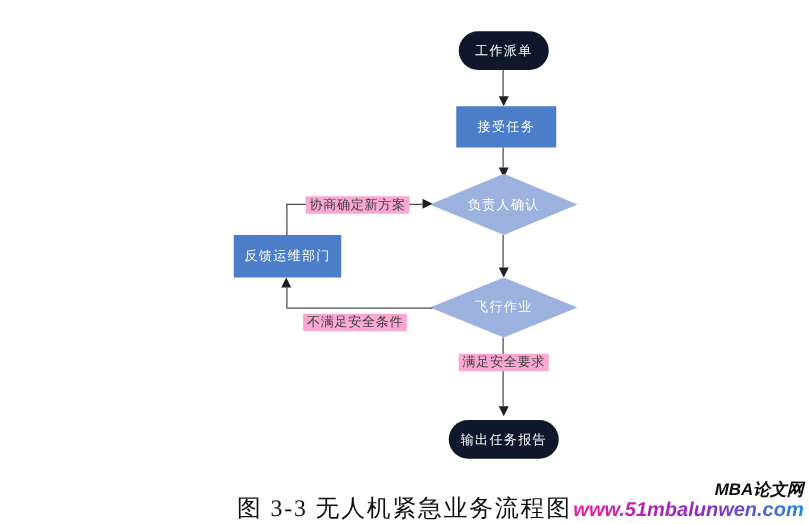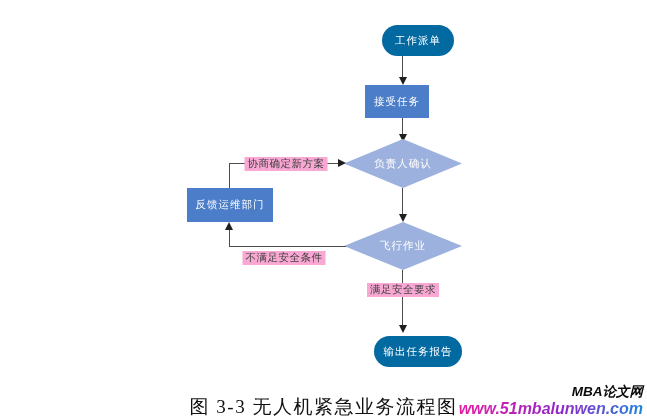--- a/index.html
+++ b/index.html
@@ -15,26 +15,26 @@
     position: absolute;
     display: flex;
     align-items: center;
     justify-content: center;
     color: #ffffff;
     font-size: 10.5px;
     letter-spacing: 1px;
     white-space: nowrap;
     box-sizing: border-box;
   }
-  .terminator { background: #0369a1; border-radius: 16px; margin-left: 15px; }
+  .terminator { background: #0f172a; border-radius: 16px; }
   .process    { background: #4B7DC8; }
   .decision   { background: #9DB1DE; clip-path: polygon(50% 0, 100% 50%, 50% 100%, 0 50%); }
 
   .node-start    { left: 367px; top: 25px;  width: 72px;  height: 31px; }
-  .node-accept   { left: 365px; top: 85px;  width: 64px;  height: 33px; }
+  .node-accept   { left: 365px; top: 85px;  width: 80px;  height: 33px; }
   .dec-confirm   { left: 344px; top: 139px; width: 118px; height: 49px; }
   .node-feedback { left: 187px; top: 188px; width: 86px;  height: 34px; }
   .dec-flight    { left: 344px; top: 222px; width: 118px; height: 48px; }
   .node-report   { left: 359px; top: 336px; width: 88px;  height: 31px; }
 
   .vline { position: absolute; width: 1px; background: #4D4D4D; }
   .hline { position: absolute; height: 1px; background: #4D4D4D; }
 
   .arr { position: absolute; width: 0; height: 0; }
   .arr-down  { border-left: 4px solid transparent; border-right: 4px solid transparent; border-top: 8px solid #1F1F1F; }

